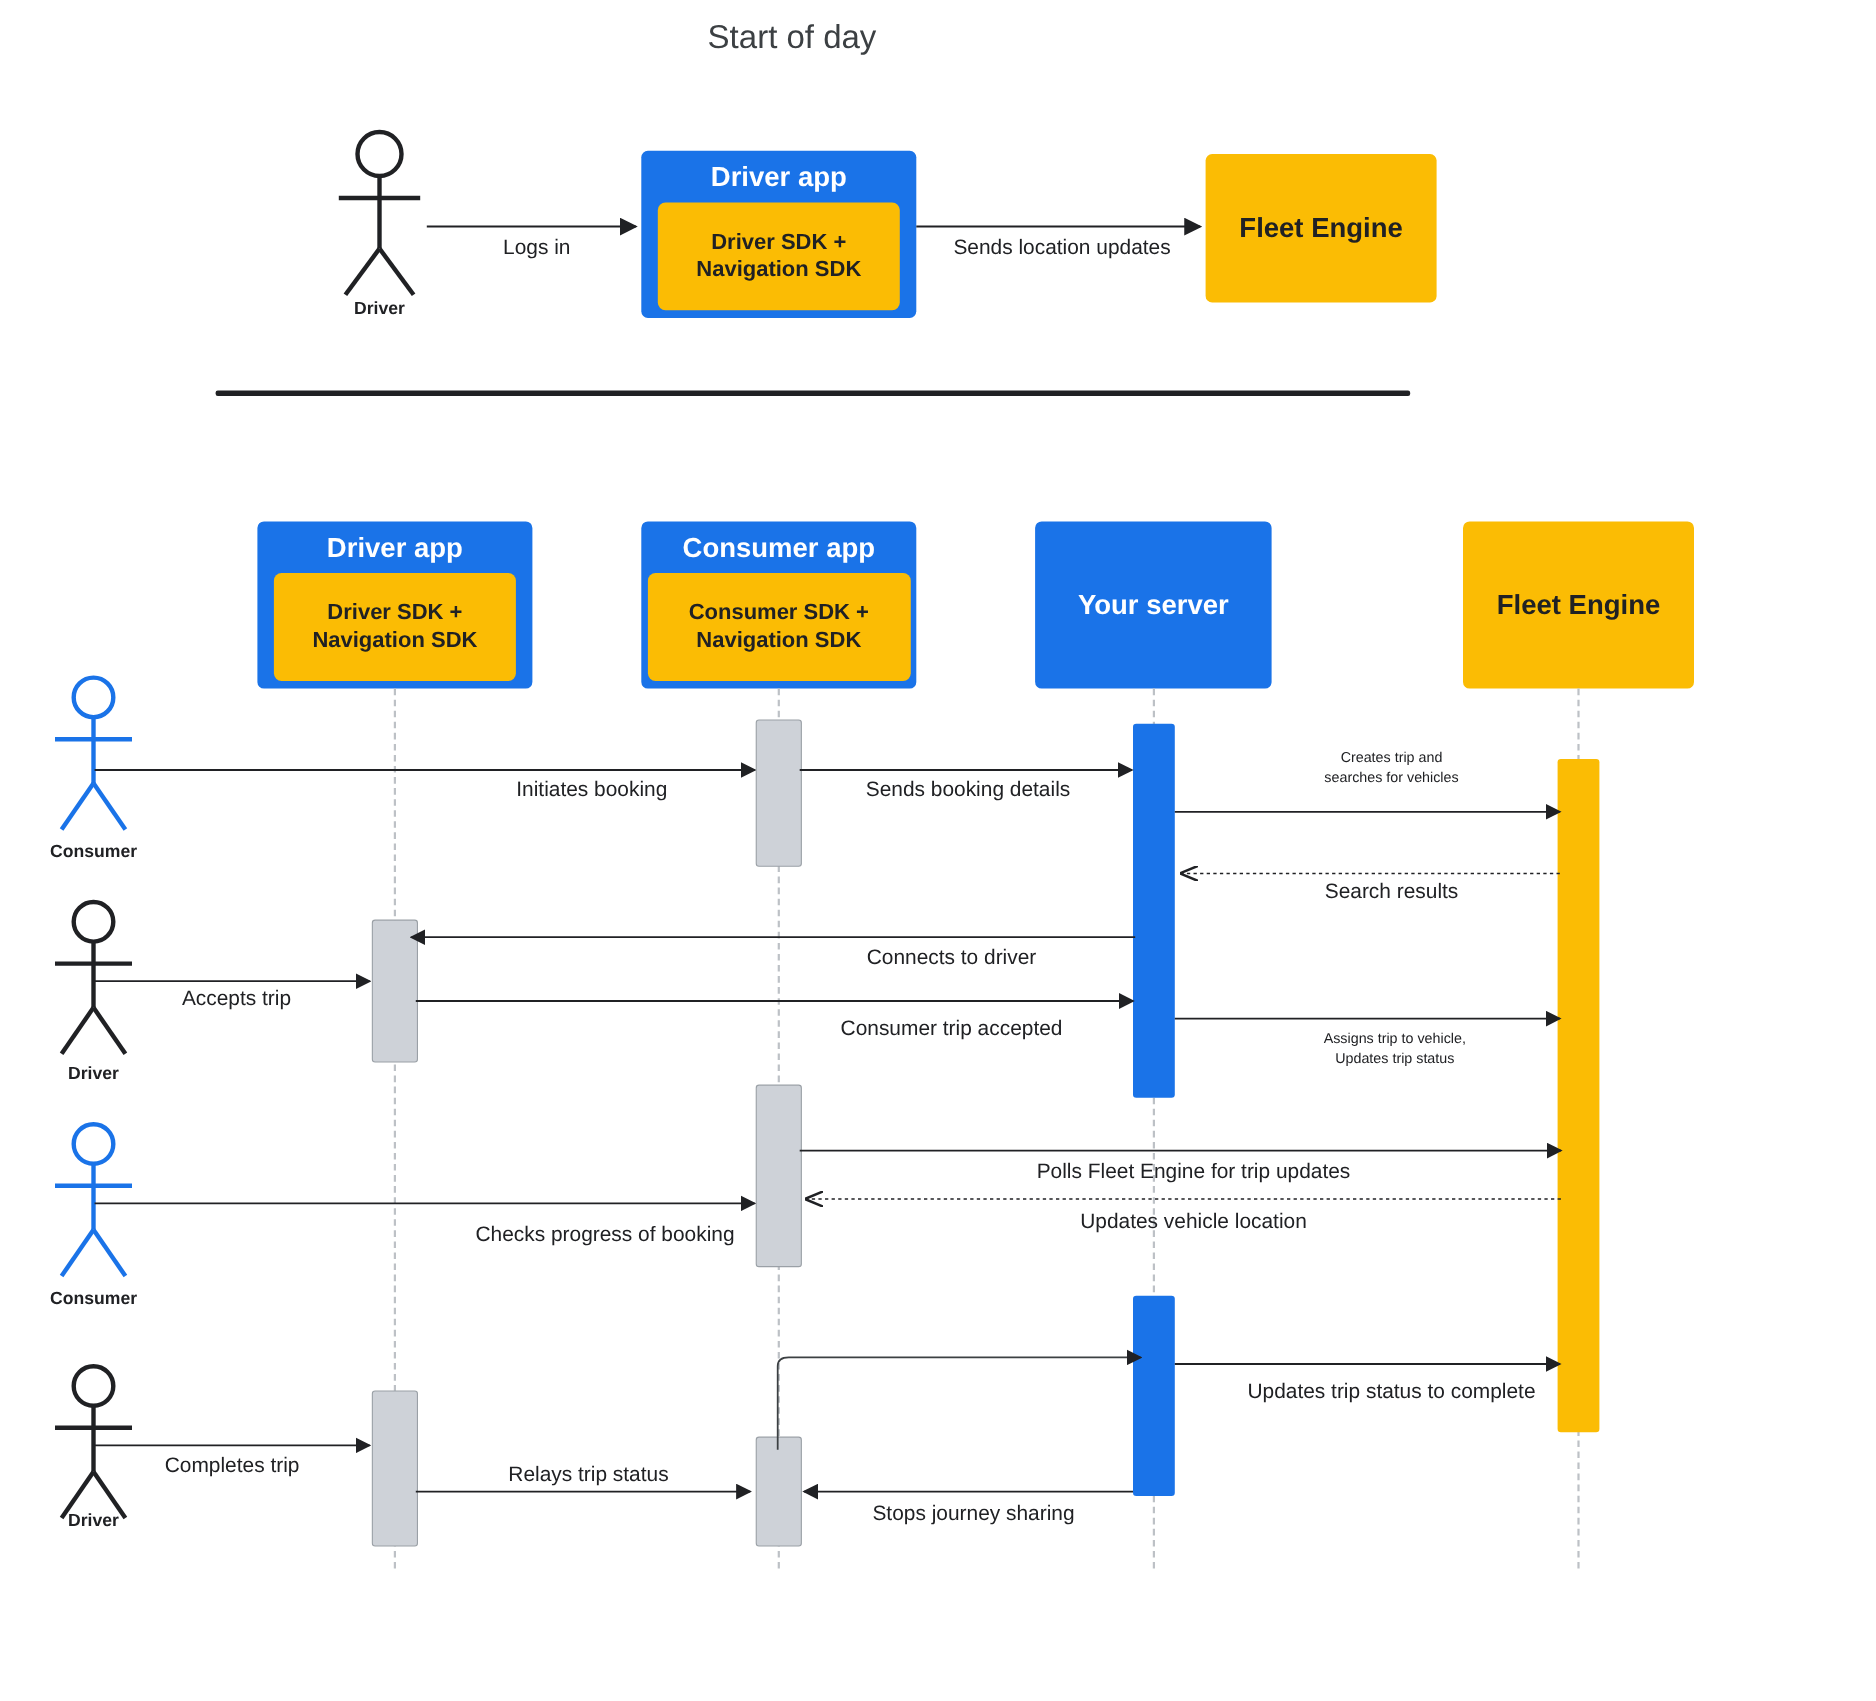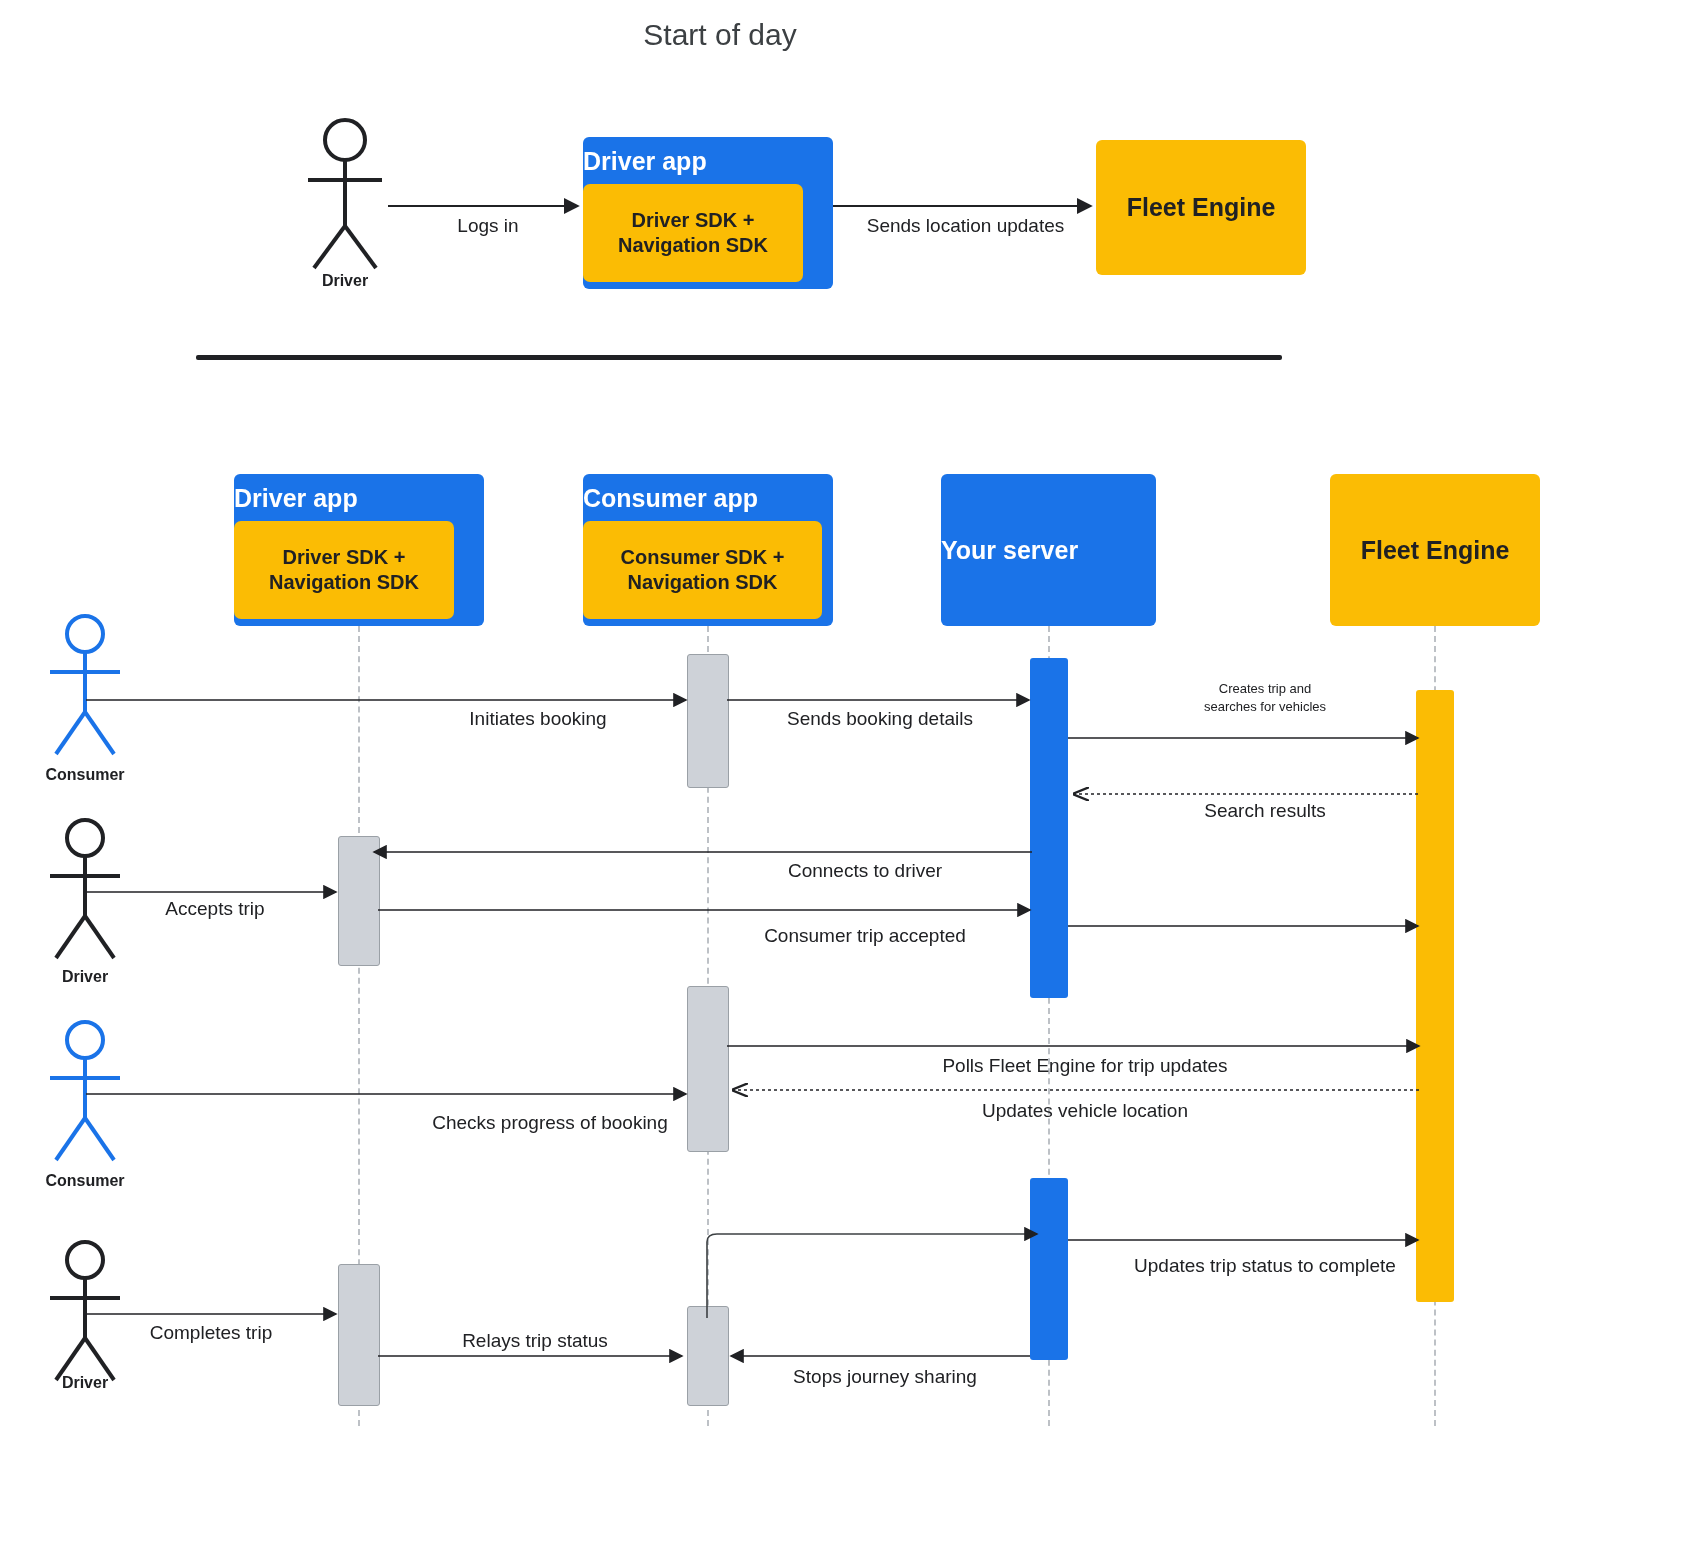--- a/index.html
+++ b/index.html
@@ -2,21 +2,21 @@
 <html><head>
 <meta charset="utf-8">
 <style>
   html,body{margin:0;padding:0;background:#fff;}
   body{width:1705px;height:1546px;position:relative;font-family:"Liberation Sans",sans-serif;color:#202124;overflow:hidden;}
   .canvas{position:absolute;inset:0;}
   .abs{position:absolute;}
   
   .section-title{font-size:30px;color:#3c4043;text-align:center;white-space:nowrap;}
   
-  .blue-box{background:#1a73e8;border-radius:6px;color:#fff;display:flex;flex-direction:column;justify-content:flex-start;}
+  .blue-box{background:#1a73e8;border-radius:6px;color:#fff;display:flex;flex-direction:column;align-items:center;justify-content:flex-start;}
   .blue-box .title{font-weight:bold;font-size:25px;margin-top:10px;}
   .sdk-badge{background:#fbbc04;color:#202124;font-weight:bold;border-radius:7px;font-size:20px;line-height:1.25;text-align:center;padding:24px 12px;}
   .yellow-box{background:#fbbc04;border-radius:6px;color:#202124;font-weight:bold;font-size:25px;display:flex;align-items:center;justify-content:center;text-align:center;}
   
   .lifeline{border-left:2px dashed #bdc1c6;}
   .activation-grey{background:#ced2d8;border:1px solid #9aa0a6;border-radius:3px;}
   .activation-blue{background:#1a73e8;border-radius:3px;}
   .activation-yellow{background:#fbbc04;border-radius:3px;}
   
   .lbl{font-size:19px;color:#202124;white-space:nowrap;text-align:center;}
@@ -173,20 +173,21 @@
   <div class="abs lbl" style="left:90px;top:898px;width:250px;">Accepts trip</div>
 
   <svg class="abs" style="left:378px;top:902px;" width="660" height="16">
     <line x1="0" y1="8" x2="652" y2="8" stroke="#202124" stroke-width="1.6" marker-end="url(#ah)"></line>
   </svg>
   <div class="abs lbl" style="left:700px;top:925px;width:330px;">Consumer trip accepted</div>
 
   <svg class="abs" style="left:1068px;top:918px;" width="360" height="16">
     <line x1="0" y1="8" x2="350" y2="8" stroke="#202124" stroke-width="1.6" marker-end="url(#ah)"></line>
   </svg>
+  <div class="abs lbl2" style="left:1098px;top:935px;width:340px;"><span>Assigns trip to vehicle,</span><br><span>Updates trip status</span></div>
 
   <svg class="abs" style="left:727px;top:1038px;" width="700" height="16">
     <line x1="0" y1="8" x2="692" y2="8" stroke="#202124" stroke-width="1.6" marker-end="url(#ah)"></line>
   </svg>
   <div class="abs lbl" style="left:735px;top:1055px;width:700px;">Polls Fleet Engine for trip updates</div>
 
   <svg class="abs" style="left:727px;top:1082px;" width="700" height="16">
     <line x1="692" y1="8" x2="6" y2="8" stroke="#202124" stroke-width="1.4" stroke-dasharray="3,3" marker-end="url(#ahopen)"></line>
   </svg>
   <div class="abs lbl" style="left:735px;top:1100px;width:700px;">Updates vehicle location</div>

